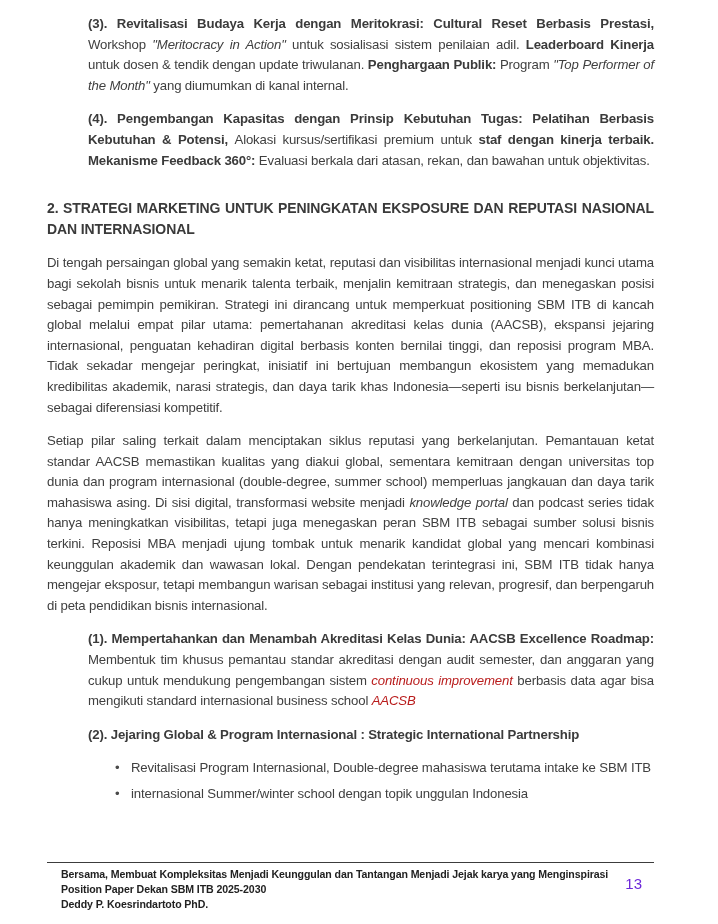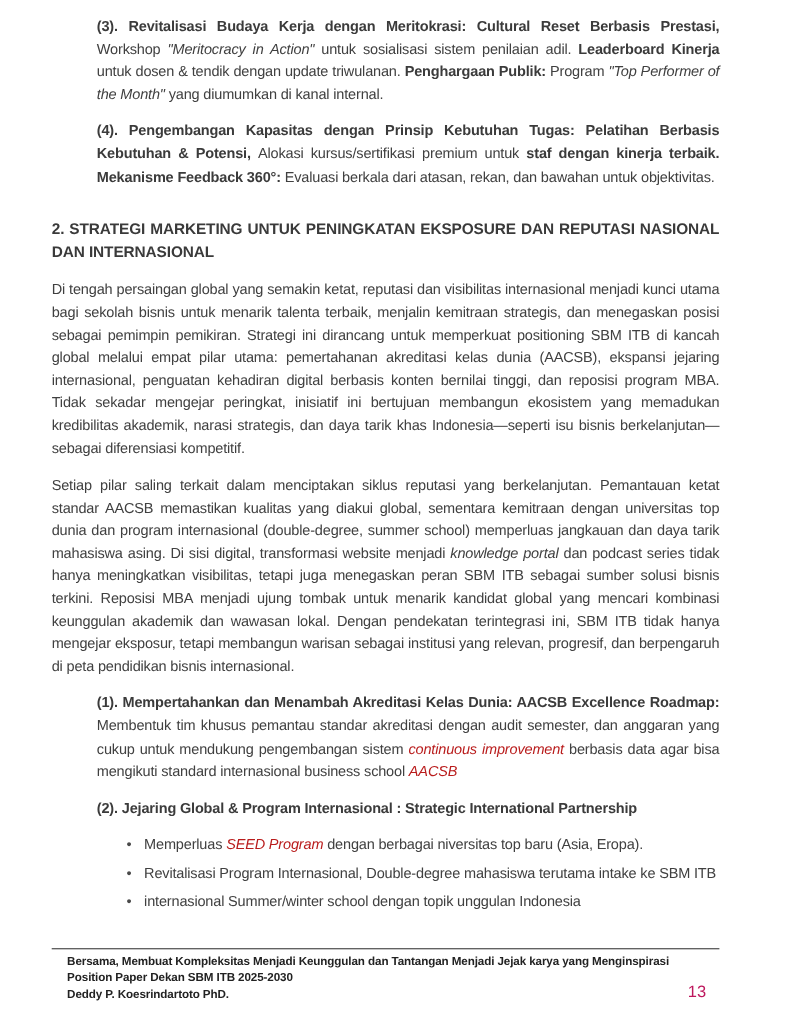--- a/index.html
+++ b/index.html
@@ -71,24 +71,24 @@
   .footer-line {
     font-size: 10.6px;
     font-weight: bold;
     color: #222222;
     line-height: 14.8px;
     letter-spacing: -0.1px;
     margin-left: 14px;
   }
   .page-number {
     position: absolute;
-    top: 893px;
+    top: 875px;
     right: 58px;
     font-size: 15px;
-    color: #be185d;
+    color: #6d28d9;
   }
 </style>
 </head>
 <body>
 
 <div class="page">
   <div class="content">
 
     <p class="indent"><span class="b">(3). Revitalisasi Budaya Kerja dengan Meritokrasi: Cultural Reset Berbasis Prestasi, </span><span>Workshop </span><span class="i">"Meritocracy in Action" </span><span> untuk sosialisasi sistem penilaian adil. </span><span class="b">Leaderboard Kinerja </span><span>untuk dosen &amp; tendik dengan update triwulanan. </span><span class="b">Penghargaan Publik: </span><span>Program </span><span class="i">"Top Performer of the Month" </span><span>yang diumumkan di kanal internal.</span></p>
 
@@ -98,21 +98,20 @@
 
     <p>Di tengah persaingan global yang semakin ketat, reputasi dan visibilitas internasional menjadi kunci utama bagi sekolah bisnis untuk menarik talenta terbaik, menjalin kemitraan strategis, dan menegaskan posisi sebagai pemimpin pemikiran. Strategi ini dirancang untuk memperkuat positioning SBM ITB di kancah global melalui empat pilar utama: pemertahanan akreditasi kelas dunia (AACSB), ekspansi jejaring internasional, penguatan kehadiran digital berbasis konten bernilai tinggi, dan reposisi program MBA. Tidak sekadar mengejar peringkat, inisiatif ini bertujuan membangun ekosistem yang memadukan kredibilitas akademik, narasi strategis, dan daya tarik khas Indonesia—seperti isu bisnis berkelanjutan—sebagai diferensiasi kompetitif.</p>
 
     <p><span>Setiap pilar saling terkait dalam menciptakan siklus reputasi yang berkelanjutan. Pemantauan ketat standar AACSB memastikan kualitas yang diakui global, sementara kemitraan dengan universitas top dunia dan program internasional (double-degree, summer school) memperluas jangkauan dan daya tarik mahasiswa asing. Di sisi digital, transformasi website menjadi </span><span class="i">knowledge portal </span><span>dan podcast series tidak hanya meningkatkan visibilitas, tetapi juga menegaskan peran SBM ITB sebagai sumber solusi bisnis terkini. Reposisi MBA menjadi ujung tombak untuk menarik kandidat global yang mencari kombinasi keunggulan akademik dan wawasan lokal. Dengan pendekatan terintegrasi ini, SBM ITB tidak hanya mengejar eksposur, tetapi membangun warisan sebagai institusi yang relevan, progresif, dan berpengaruh di peta pendidikan bisnis internasional.</span></p>
 
     <p class="indent"><span class="b">(1). Mempertahankan dan Menambah Akreditasi Kelas Dunia: AACSB Excellence Roadmap: </span><span>Membentuk tim khusus pemantau standar akreditasi dengan audit semester, dan anggaran yang cukup untuk mendukung pengembangan sistem </span><span class="gi">continuous improvement </span><span>berbasis data agar bisa mengikuti  standard internasional business school </span><span class="gi">AACSB</span></p>
 
     <p class="indent"><span class="b">(2). Jejaring Global &amp; Program Internasional : Strategic International Partnership</span></p>
 
     <ul class="bullet-list">
-      <li><span>Memperluas </span><span class="gi">SEED Program </span><span>dengan berbagai niversitas top baru (Asia, Eropa).</span></li>
       <li>Revitalisasi Program Internasional, Double-degree mahasiswa terutama intake ke SBM ITB</li>
       <li>internasional Summer/winter school dengan topik unggulan Indonesia</li>
     </ul>
 
 
   </div>
 
   <div class="footer">
     <hr class="footer-rule">
     <div class="footer-line">Bersama, Membuat Kompleksitas Menjadi Keunggulan dan Tantangan Menjadi Jejak karya yang Menginspirasi</div>

